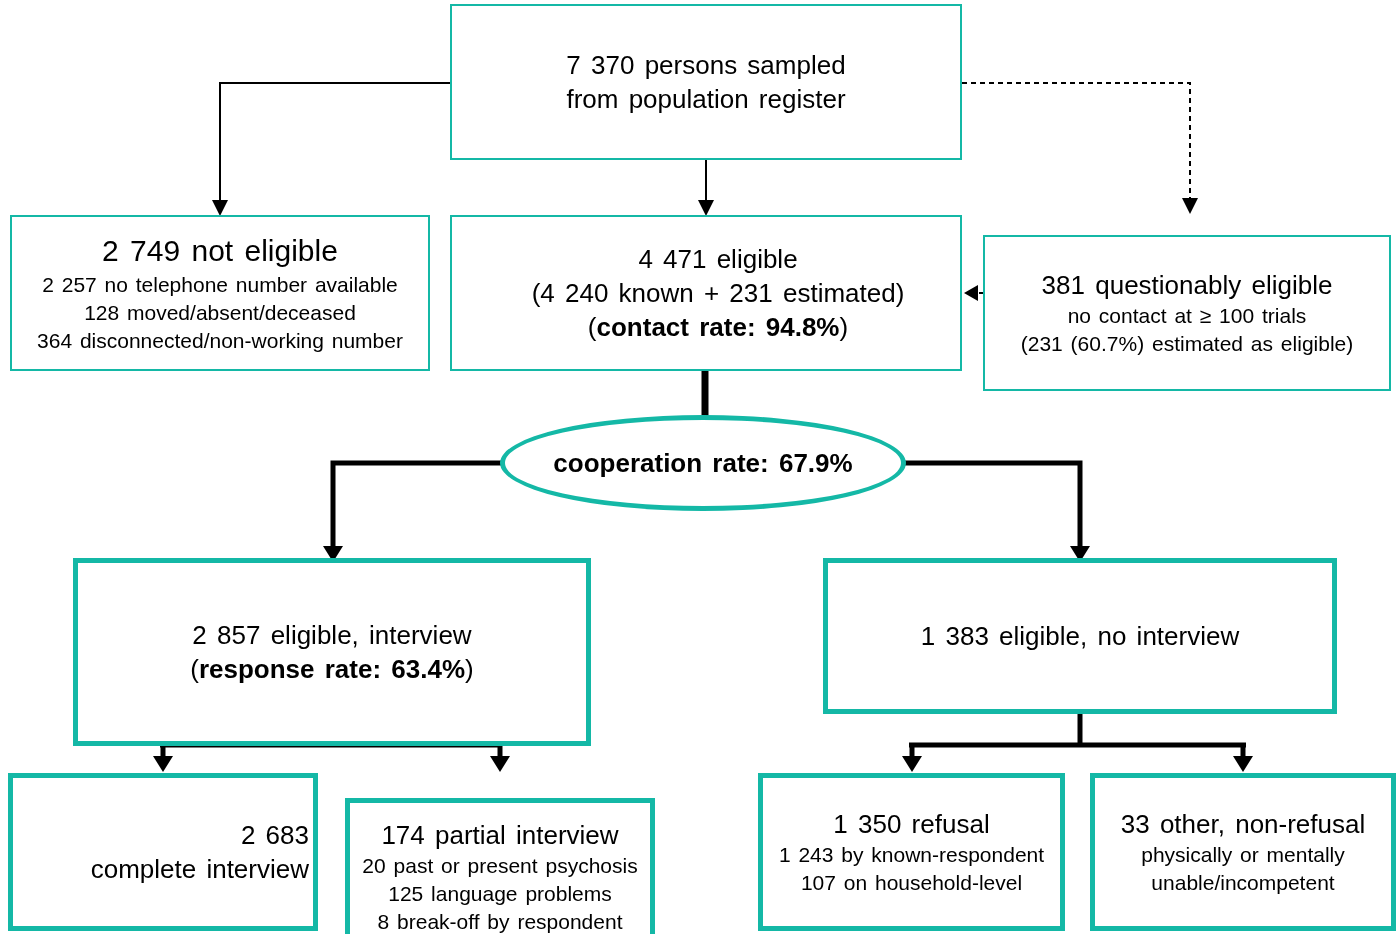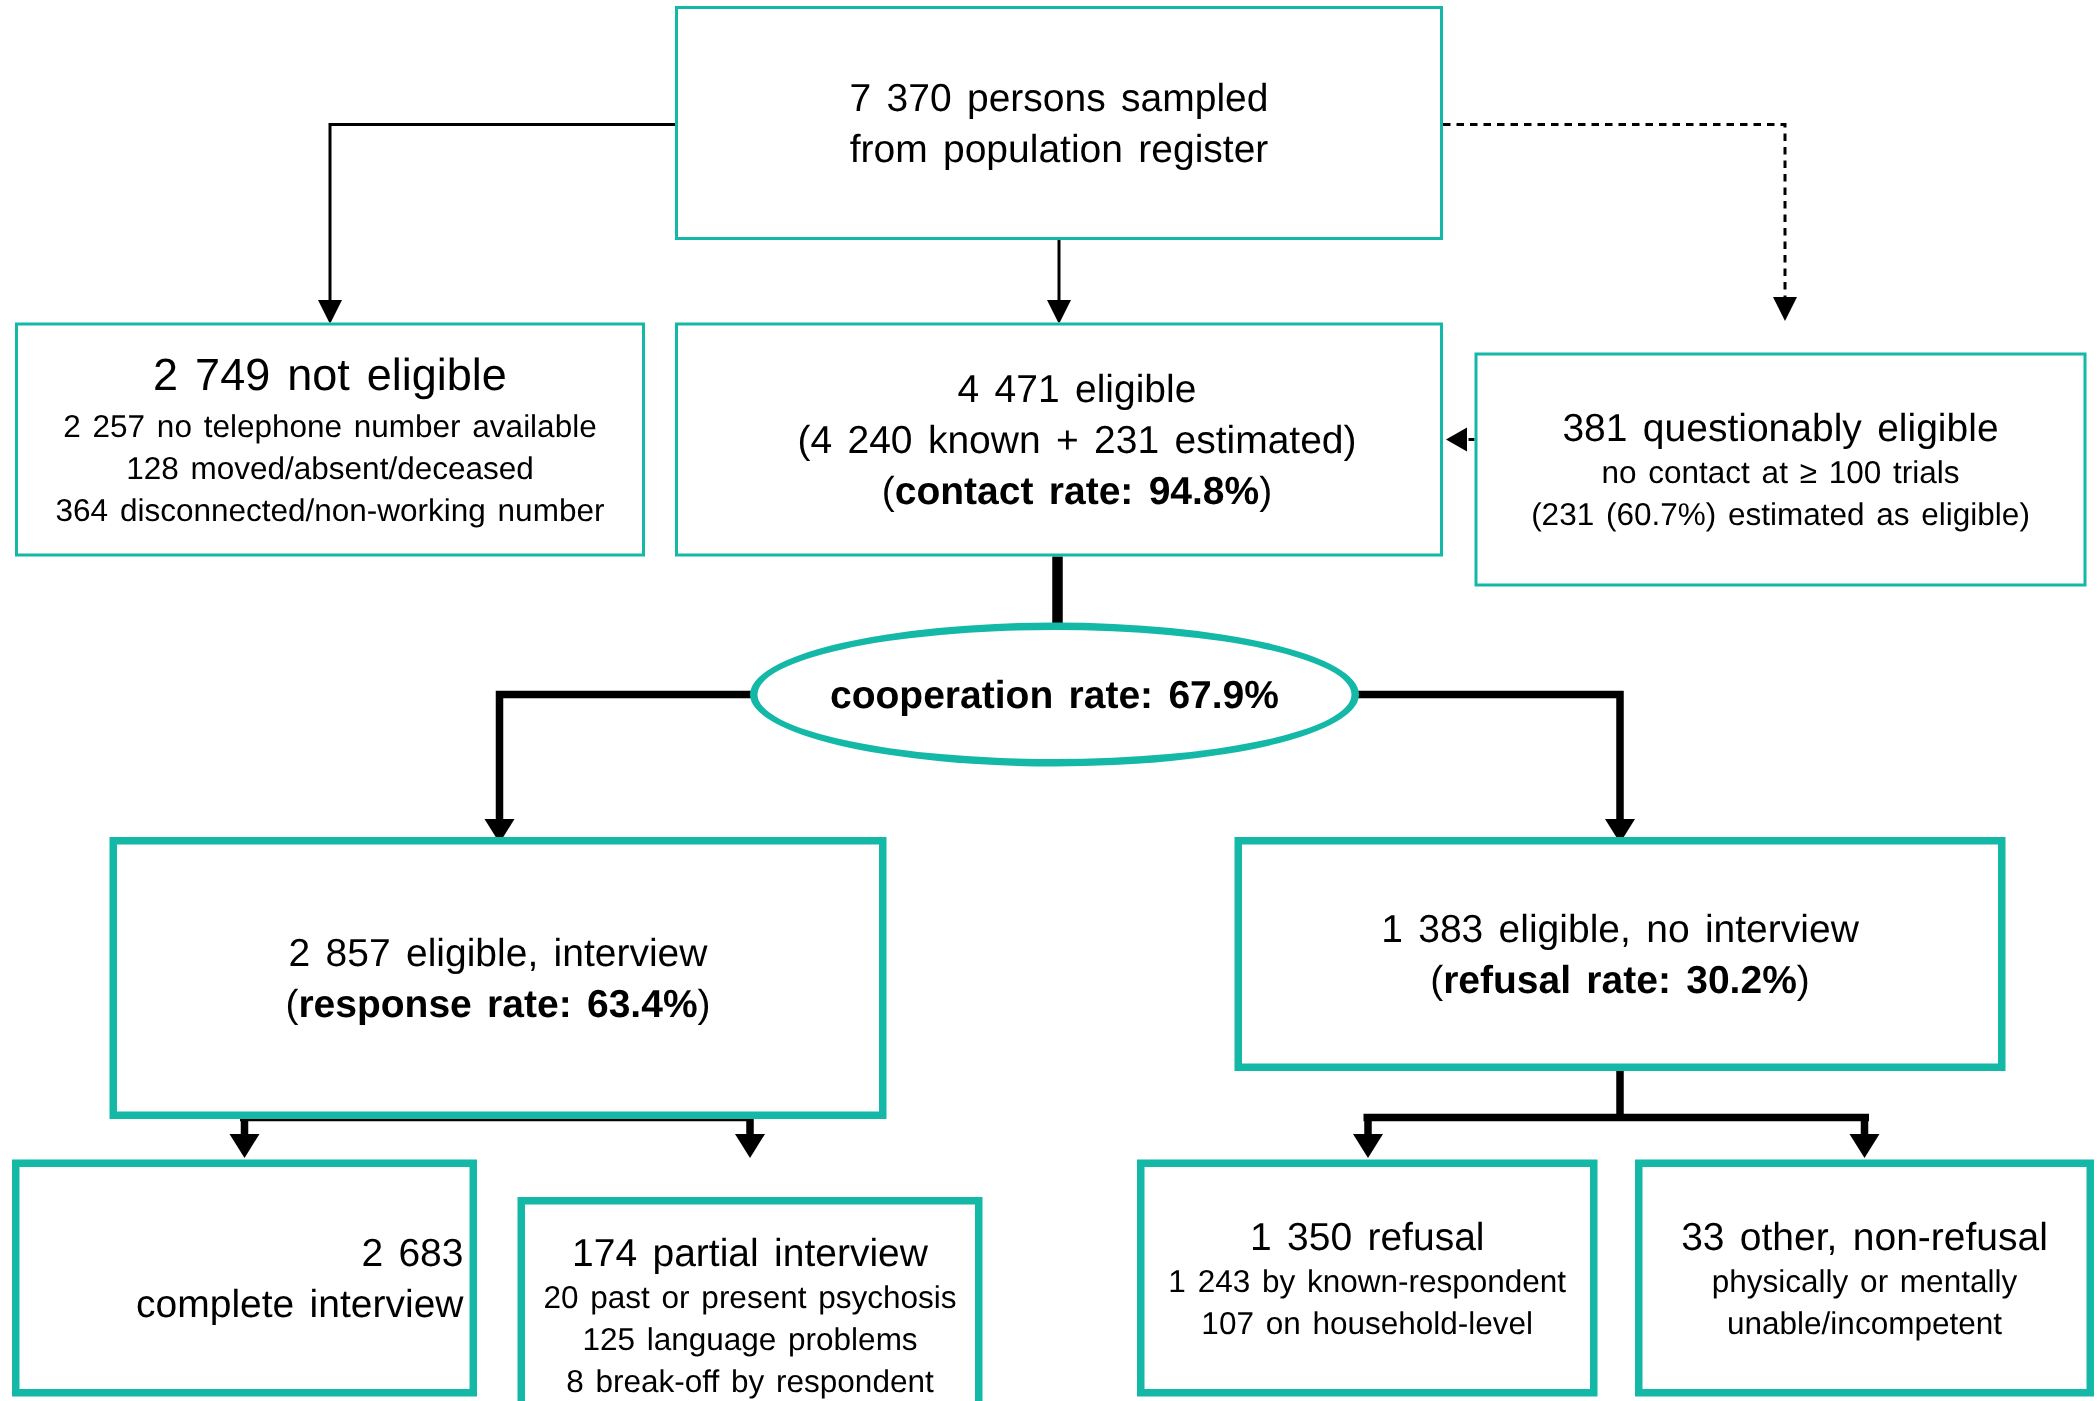--- a/index.html
+++ b/index.html
@@ -148,23 +148,20 @@
 
   <div class="box thick" id="box-interview">
     <div class="main">2 857 eligible, interview</div>
     <div class="main">
       <span>(</span><span class="b">response rate: 63.4%</span><span>)</span>
     </div>
   </div>
 
   <div class="box thick" id="box-no-interview">
     <div class="main">1 383 eligible, no interview</div>
-    <div class="main">
-      <span>(</span><span class="b">refusal rate: 30.2%</span><span>)</span>
-    </div>
   </div>
 
   <div class="box thick" id="box-complete">
     <div class="main">2 683</div>
     <div class="main">complete interview</div>
   </div>
 
   <div class="box thick" id="box-partial">
     <div class="main">174 partial interview</div>
     <div class="sub">20 past or present psychosis</div>

